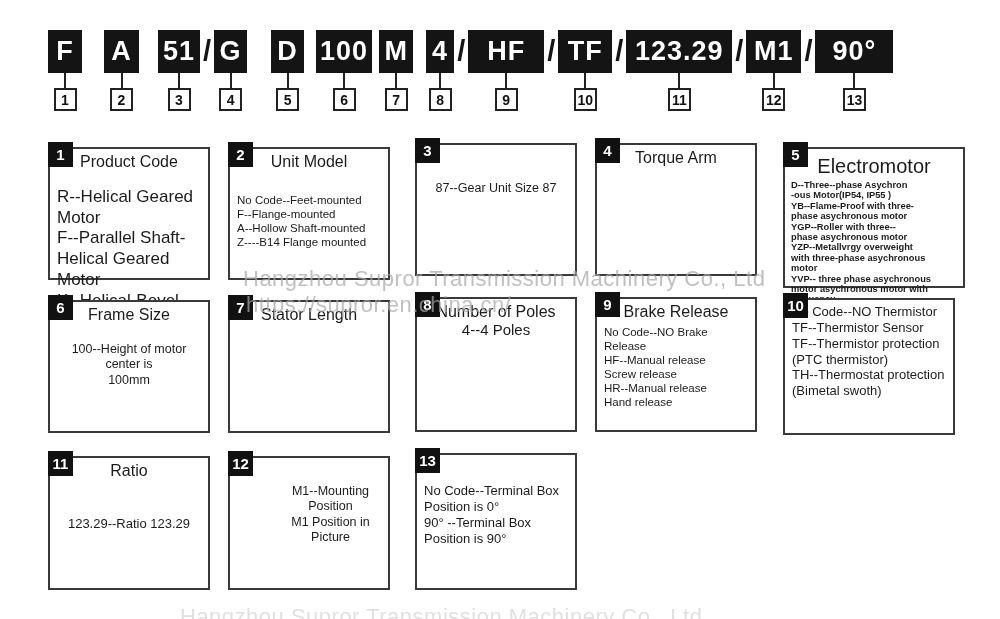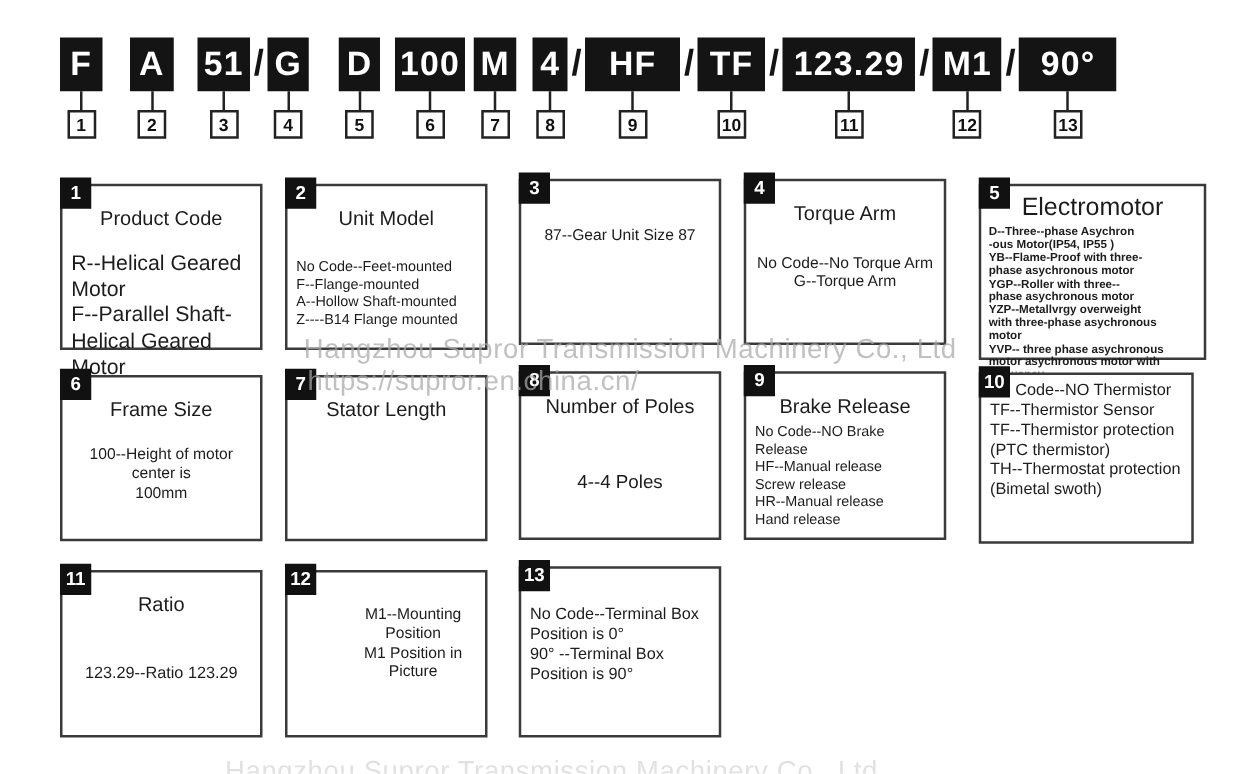--- a/index.html
+++ b/index.html
@@ -25,36 +25,36 @@
     height:43px; display:flex; align-items:center; margin:0 3px;
   }
 
   
   .panel { position:absolute; border:2px solid #3a3a3a; background:#fff; }
   .badge {
     position:absolute; top:-7px; left:-2px; width:25px; height:25px;
     background:#111; color:#fff; font-weight:bold; font-size:15px;
     display:flex; align-items:center; justify-content:center;
   }
-  .ptitle { text-align:center; font-size:16px; color:#1c1c1c; padding-top:18px; }
+  .ptitle { text-align:center; font-size:16px; color:#1c1c1c; padding-top:4px; }
   .ptitle.big { font-size:20px; padding-top:6px; }
   .pbody {
     white-space:pre-line; color:#1c1c1c; padding:0 7px;
     font-size:11.5px; line-height:1.22;
   }
   .pbody.center { text-align:center; }
   .tiny { font-size:9.3px; font-weight:bold; line-height:1.12; padding:2px 5px 0 6px; }
 
   
   .mt-a { margin-top:16px; }   
   .mt-b { margin-top:22px; }   
   .mt-c { margin-top:36px; }   
   .mt-d { margin-top:18px; }   
   .mt-e { margin-top:14px; }   
-  .mt-f { margin-top:42px; }   
+  .mt-f { }   
   .mt-g { margin-top:4px;  }   
   .mt-h { margin-top:26px;margin-left:43px; }   
   .mt-i { margin-top:28px; }   
   .fs12 { font-size:12.5px; }
   .fs13 { font-size:13px; }
   .fs15 { font-size:15px; line-height:1.75; }
 
   
   .wm { position:absolute; color:#a9a9a9; opacity:.72; white-space:nowrap; z-index:6; letter-spacing:.5px; }
   .wm1 { left:243px; top:266px; font-size:22px; }
@@ -180,22 +180,20 @@
   </div>
 
   <div class="panel" style="left:415px;top:143px;width:162px;height:133px">
     <div class="badge">3</div>
     <div class="pbody center mt-c fs12">87--Gear Unit Size 87</div>
   </div>
 
   <div class="panel" style="left:595px;top:143px;width:162px;height:133px">
     <div class="badge">4</div>
     <div class="ptitle">Torque Arm</div>
-    <div class="pbody center mt-b fs12">No Code--No Torque Arm
-G--Torque Arm</div>
   </div>
 
   <div class="panel" style="left:783px;top:147px;width:182px;height:141px">
     <div class="badge">5</div>
     <div class="ptitle big">Electromotor</div>
     <div class="pbody tiny">D--Three--phase Asychron
 -ous Motor(IP54, IP55 )
 YB--Flame-Proof with three-
 phase asychronous motor
 YGP--Roller with three--

